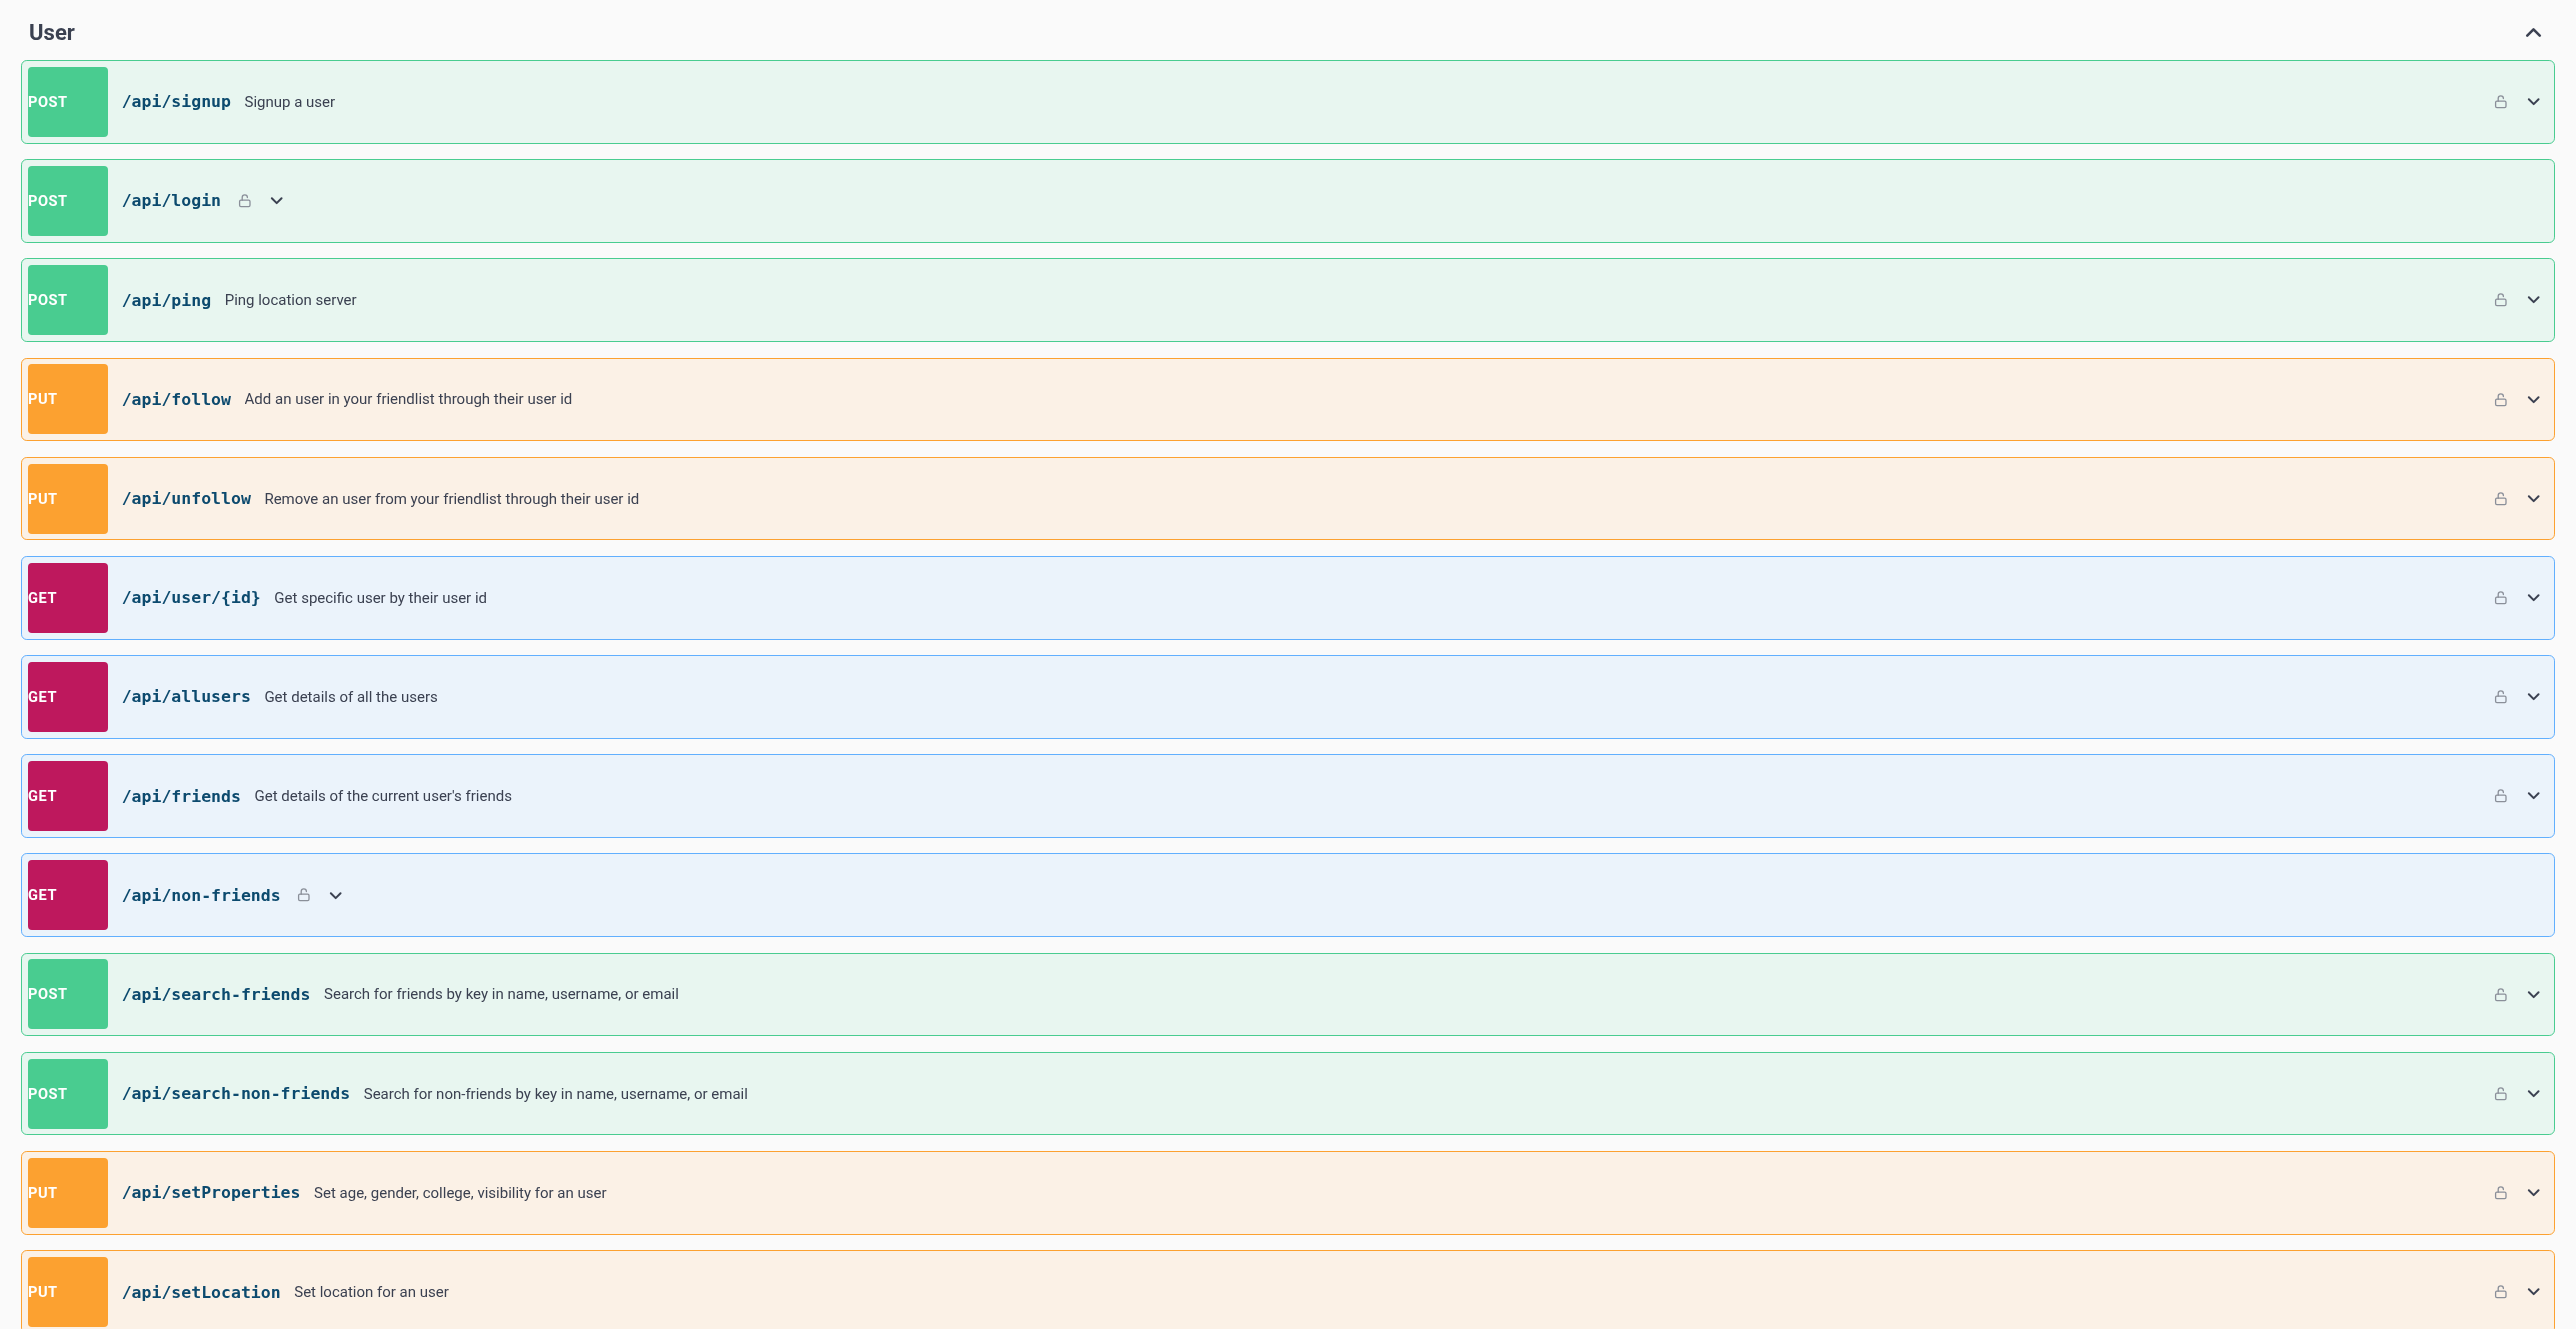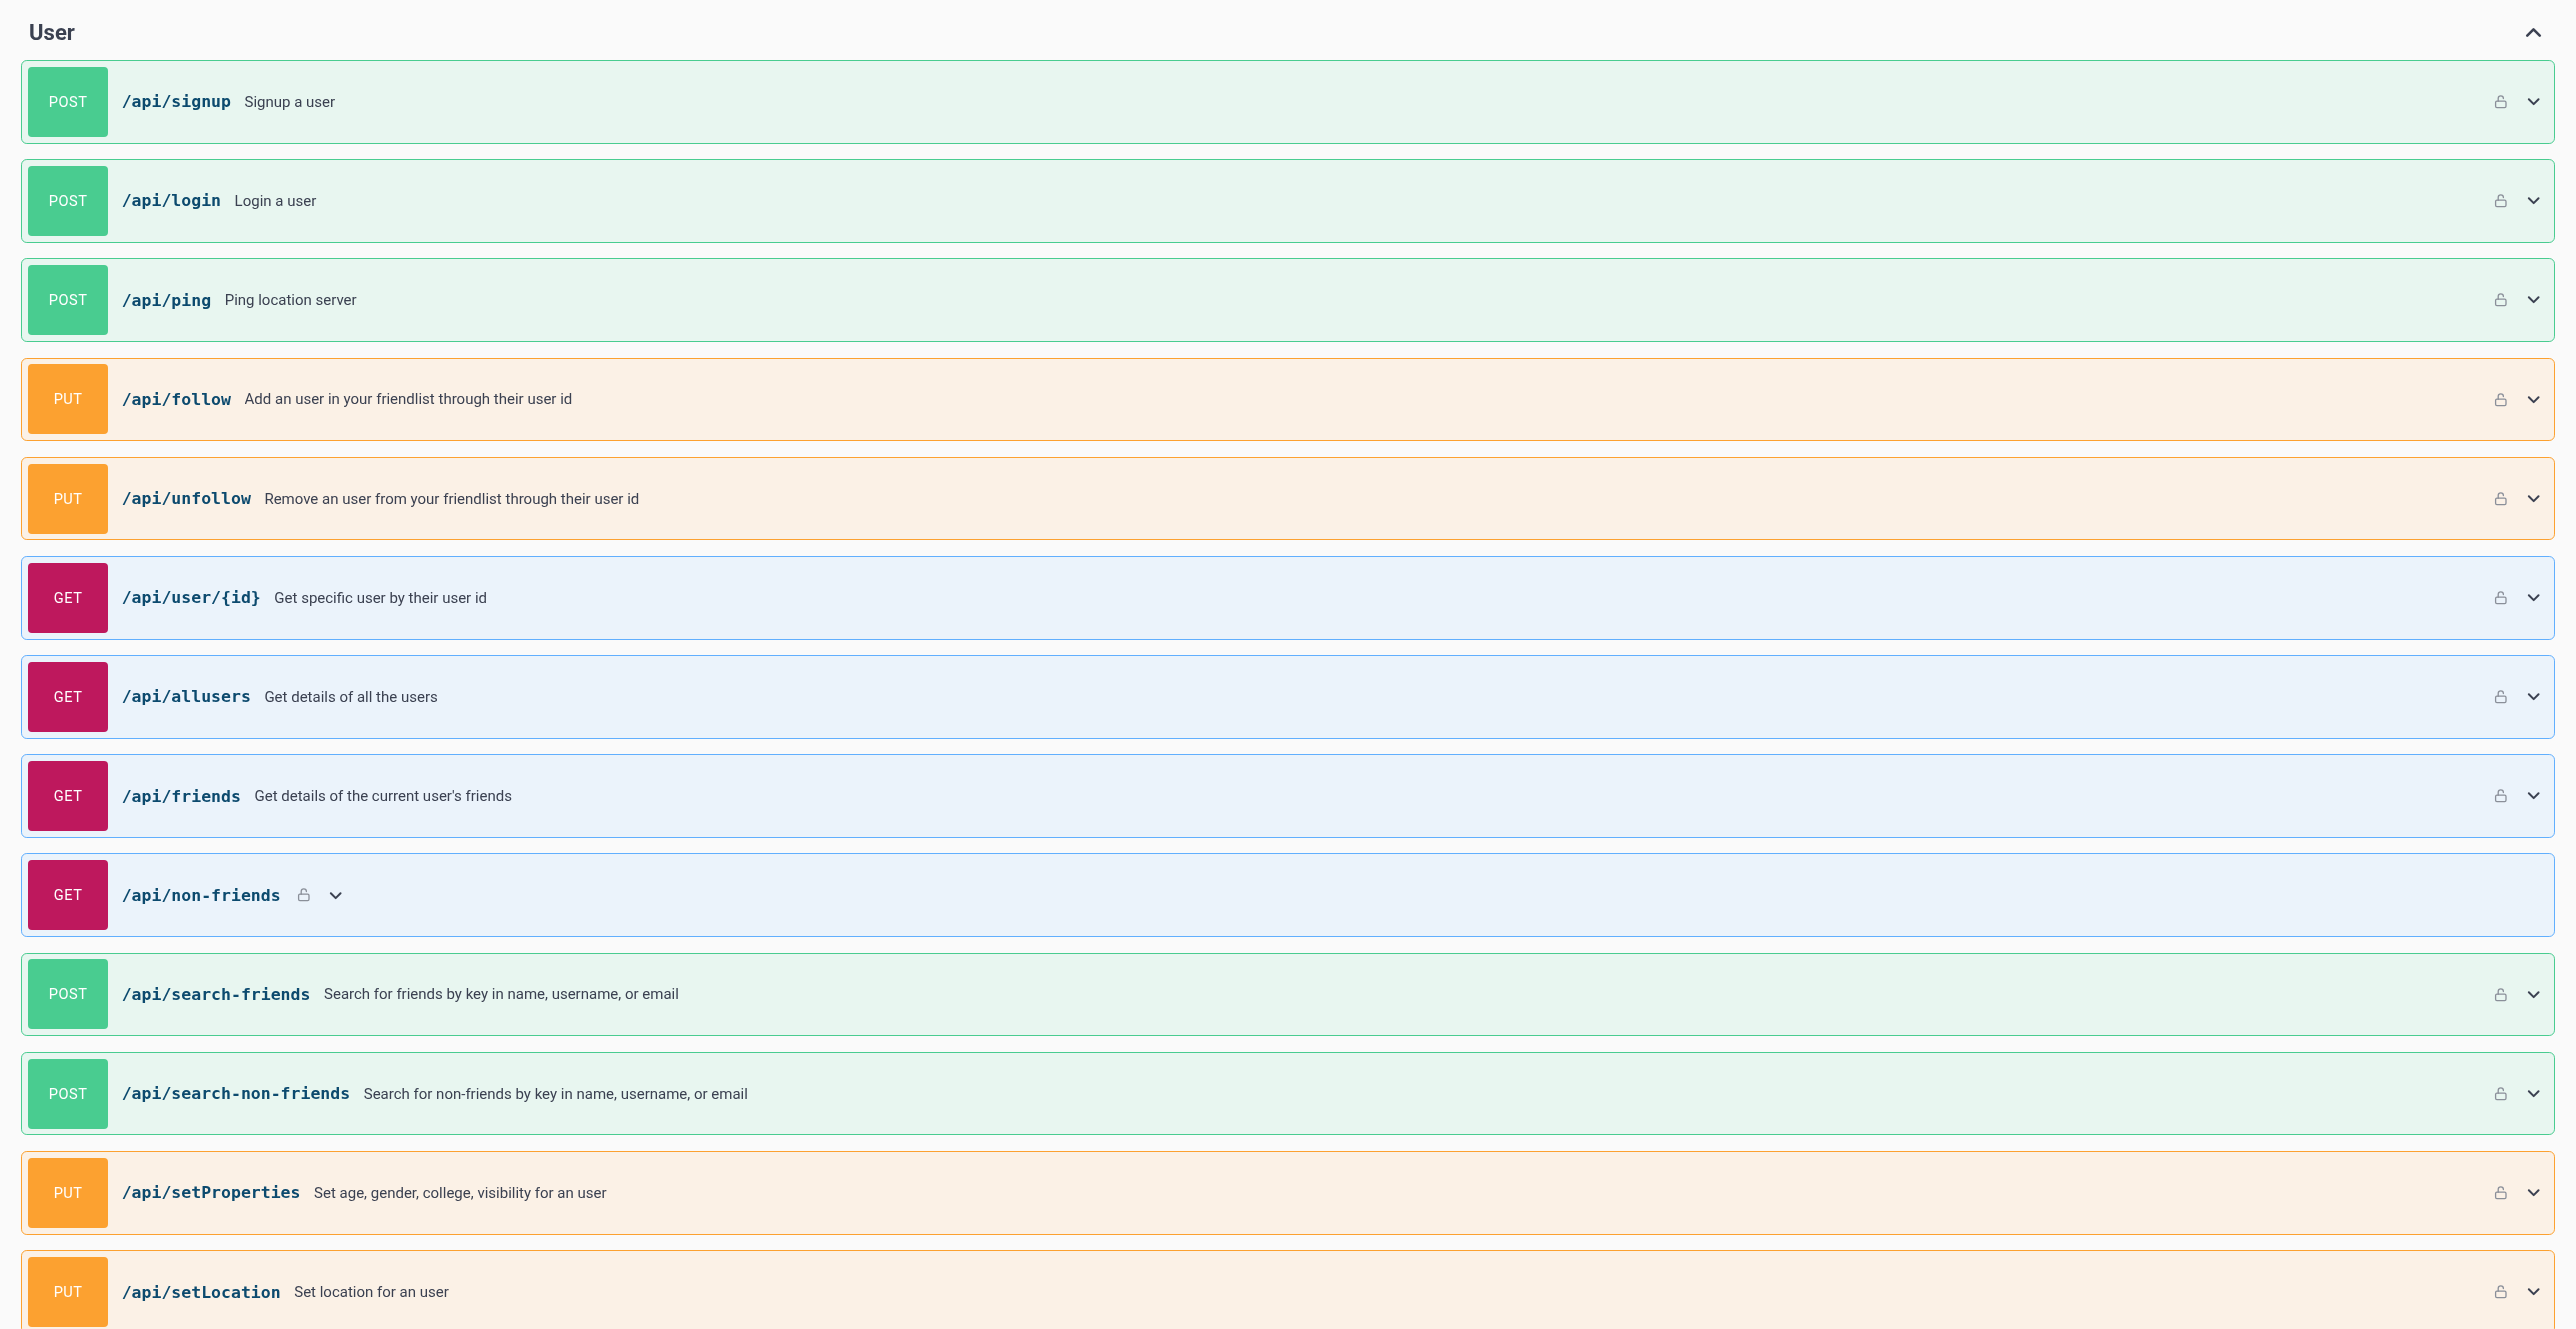--- a/index.html
+++ b/index.html
@@ -43,23 +43,23 @@
     padding: 5.8px 9.7px 5.8px 5.8px;
     cursor: pointer;
     gap: 13.6px;
   }
   
   .op.post  { background: #e8f6f0; border-color: #49cc90; }
   .op.put   { background: #fbf1e6; border-color: #fca130; }
   .op.get   { background: #ebf3fb; border-color: #61affe; }
   .method {
     min-width: 80px;
-    text-align: center;
+    text-align: left;
     color: #fff;
-    font-weight: 400;
+    font-weight: 700;
     font-size: 14.6px;
     padding: 26px 0;
     border-radius: 3.9px;
     letter-spacing: 0.5px;
   }
   .op.post .method { background: #49cc90; }
   .op.put  .method { background: #fca130; }
   .op.get  .method { background: #be185d; }
   .path {
     font-family: ui-monospace, SFMono-Regular, Menlo, Consolas, monospace;
@@ -124,21 +124,20 @@
         <span class="op-chev">
           <svg viewBox="0 0 24 24" width="19.4" height="19.4" fill="none" stroke="currentColor" stroke-width="2.5" stroke-linecap="round" stroke-linejoin="round">
             <polyline points="6 9 12 15 18 9"></polyline>
           </svg>
         </span>
       </span>
     </div>
     <div class="op post">
       <span class="method">POST</span>
       <span class="path">/api/login</span>
-      <span class="summary">Login a user</span>
       <span class="right">
         <span class="lock">
           <svg viewBox="0 0 24 24" width="15.6" height="15.6" fill="none" stroke="currentColor" stroke-width="2" stroke-linecap="round" stroke-linejoin="round">
             <rect x="4" y="11" width="16" height="10" rx="2"></rect>
             <path d="M8 11V7a4 4 0 0 1 8 0"></path>
           </svg>
         </span>
         <span class="op-chev">
           <svg viewBox="0 0 24 24" width="19.4" height="19.4" fill="none" stroke="currentColor" stroke-width="2.5" stroke-linecap="round" stroke-linejoin="round">
             <polyline points="6 9 12 15 18 9"></polyline>

